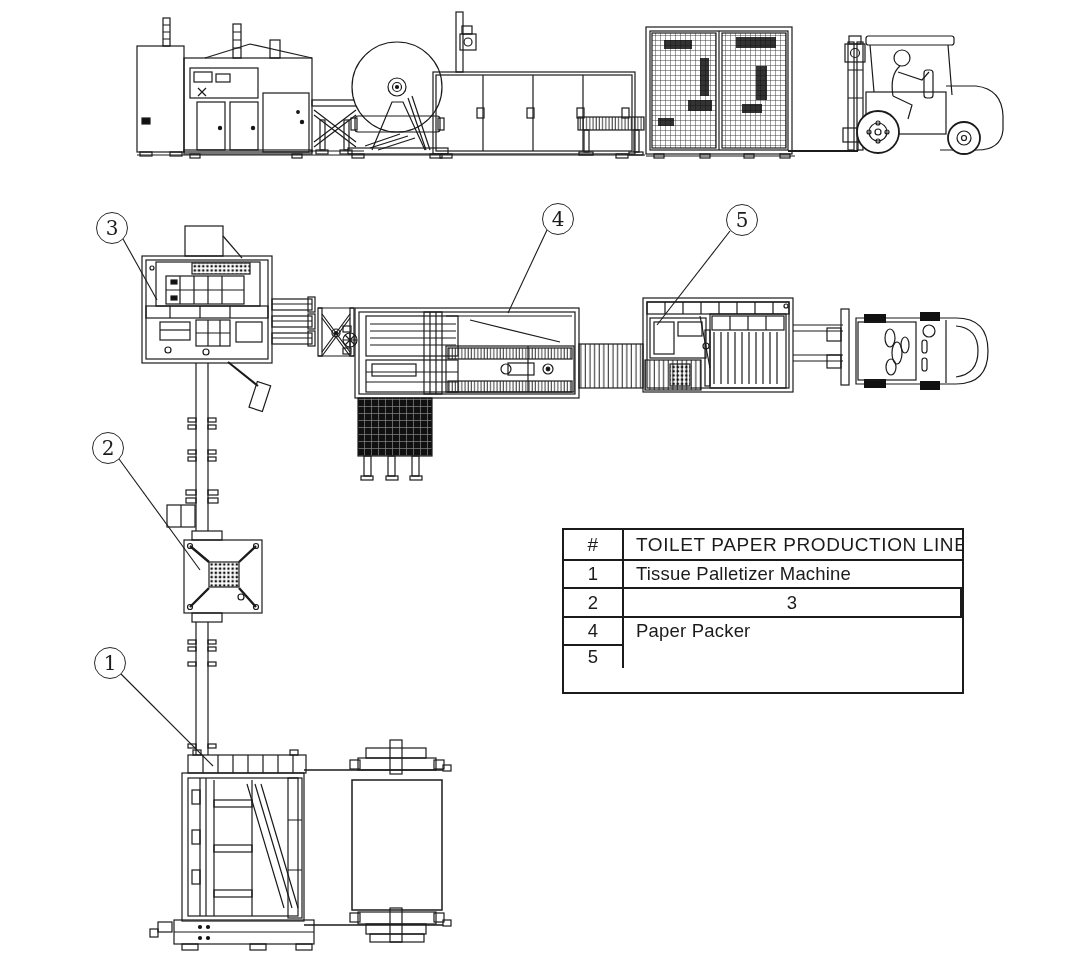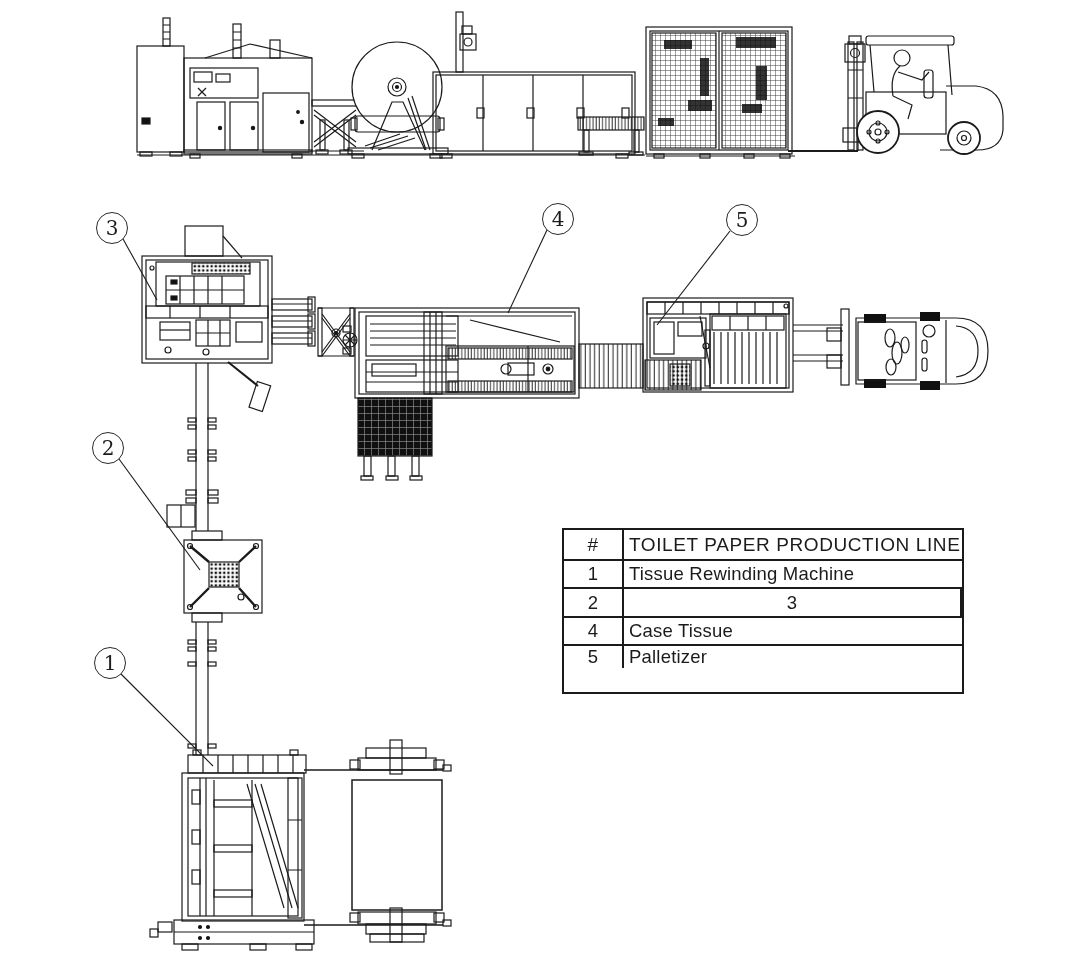--- a/index.html
+++ b/index.html
@@ -18,21 +18,21 @@
     position:absolute;left:562px;top:528px;width:402px;box-sizing:border-box;
     border:2px solid #1b1b1b;display:grid;grid-template-columns:60px 1fr;
     grid-template-rows:29px 28px 29px 28px 24px 24px;background:#fff;
   }
   #legend .c{
     display:flex;align-items:center;box-sizing:border-box;border-top:2px solid #1b1b1b;
     font-size:18.5px;letter-spacing:.2px;white-space:nowrap;overflow:hidden;
   }
   #legend .c.first{border-top:none;}
   #legend .num{justify-content:center;border-right:2px solid #1b1b1b;}
-  #legend .nm{padding-left:5px;}
+  #legend .nm{padding-left:12px;}
   #legend .hdr{font-size:19px;letter-spacing:.6px;}
 </style>
 </head>
 <body>
 
 <div id="stage">
 
 <svg id="drawing" viewBox="0 0 1080 959">
   <defs>
     <pattern id="mesh" width="5" height="5" patternUnits="userSpaceOnUse">
@@ -434,26 +434,25 @@
 </div>
 <div class="callout" style="left:726px;top:204px;">
   <span>5</span>
 </div>
 
 <div id="legend">
   <div class="c first num hdr">#</div>
   <div class="c first nm hdr">TOILET PAPER PRODUCTION LINE</div>
 
   <div class="c num">1</div>
-  <div class="c nm">Tissue Rewinding Machine</div>
+  <div class="c nm">Tissue Palletizer Machine</div>
 
   <div class="c num">2</div>
 
   <div class="c num">3</div>
 
   <div class="c num">4</div>
-  <div class="c nm">Case Tissue</div>
+  <div class="c nm">Paper Packer</div>
 
   <div class="c num">5</div>
-  <div class="c nm">Palletizer</div>
 </div>
 
 </div>
 
 </body></html>

